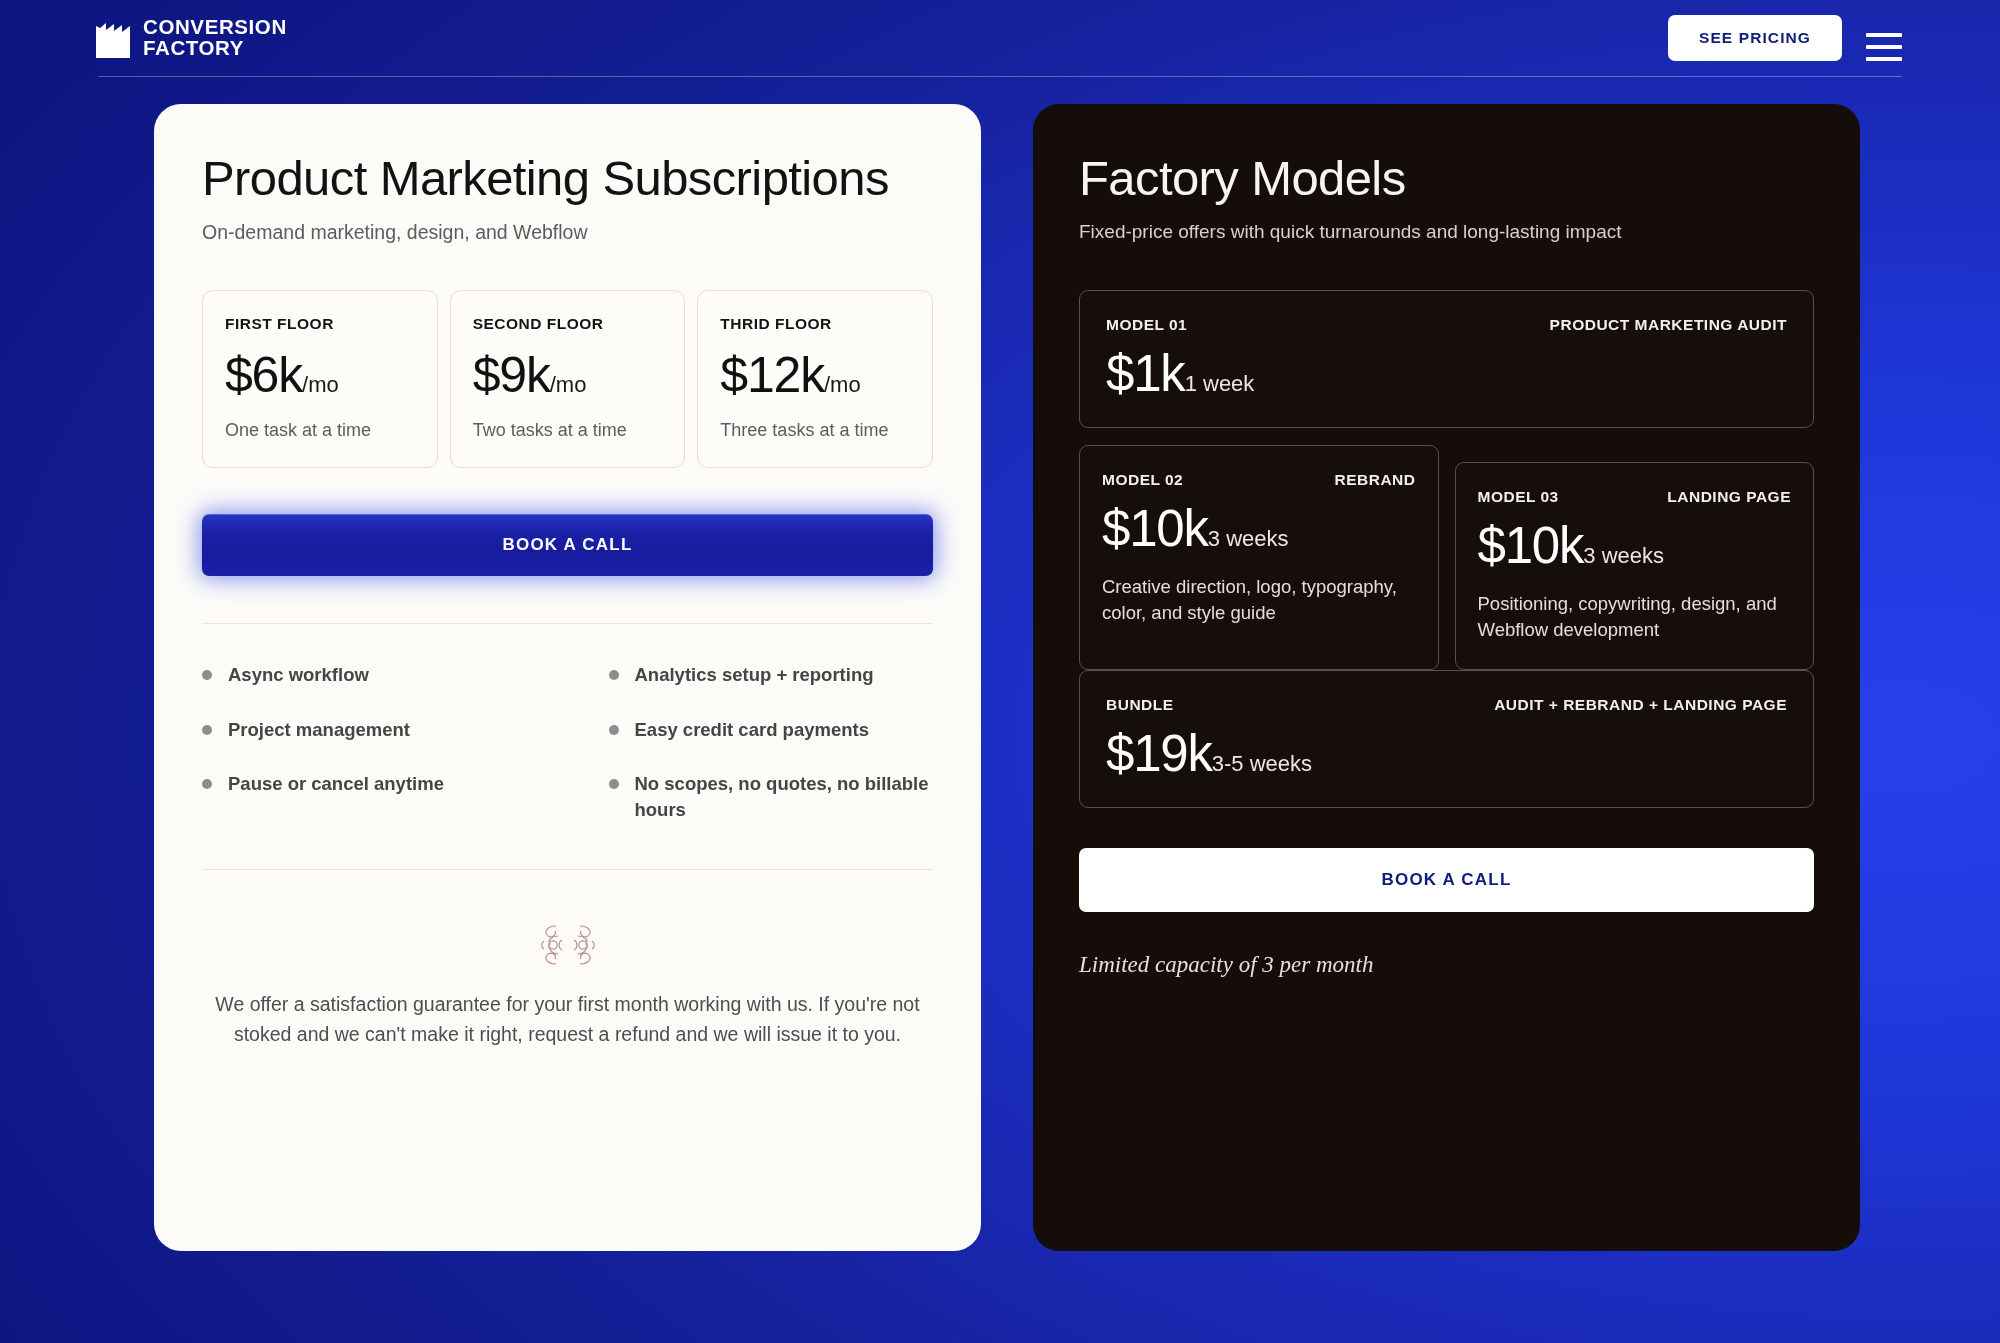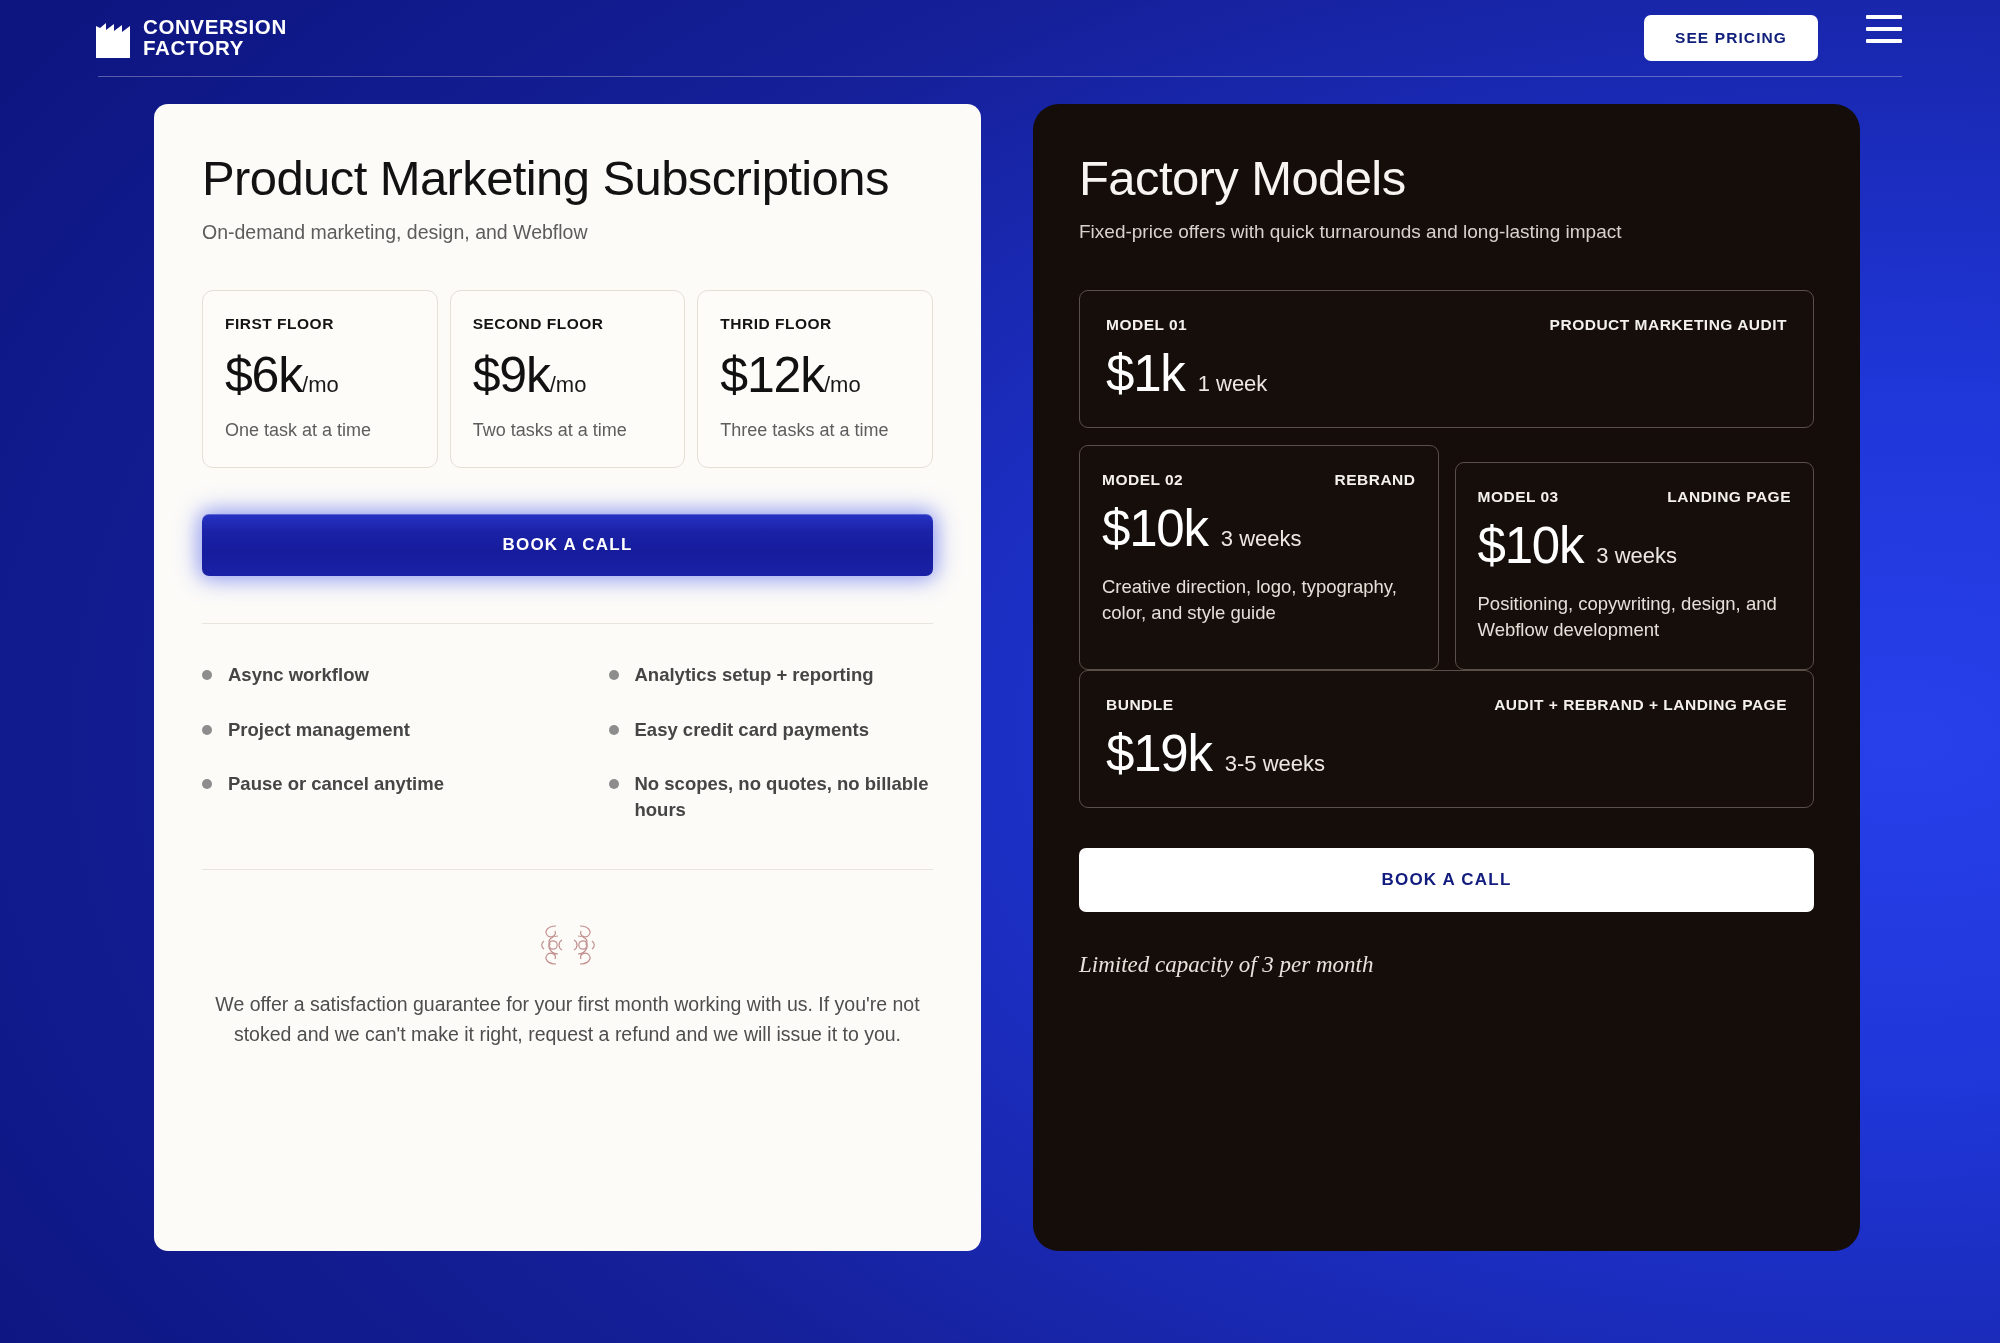--- a/index.html
+++ b/index.html
@@ -48,22 +48,22 @@
     font-size: 20.5px;
     font-weight: 700;
     letter-spacing: 0.6px;
     line-height: 1.02;
     text-transform: uppercase;
   }
   .logo-text span { display: block; }
 
   .header-right {
     display: flex;
-    align-items: flex-start;
-    gap: 48px;
+    align-items: flex-end;
+    gap: 24px;
     margin-left: 46px;
   }
 
   .see-pricing {
     background: #ffffff;
     color: #10207a;
     border: none;
     border-radius: 7px;
     font-family: "Liberation Sans", sans-serif;
     font-size: 15.5px;
@@ -96,21 +96,21 @@
     right: 140px;
     display: flex;
     gap: 52px;
     align-items: flex-start;
   }
 
   
   .left-card {
     width: 828px;
     background: #fcfbf8;
-    border-radius: 14px;
+    border-radius: 27px;
     padding: 48px 48px 54px 48px;
     min-height: 1147px;
   }
 
   .left-title {
     font-size: 49px;
     font-weight: 400;
     color: #121212;
     letter-spacing: -0.6px;
     line-height: 1.08;
@@ -295,21 +295,20 @@
     font-weight: 700;
     color: #f4f0ed;
     letter-spacing: 0.5px;
   }
   .model-tag { text-align: right; }
 
   .model-price {
     margin-top: 14px;
     display: flex;
     align-items: baseline;
-    gap: 13px;
   }
   .model-price .amt {
     font-size: 51px;
     font-weight: 400;
     color: #ffffff;
     letter-spacing: -1.2px;
     line-height: 1;
   }
   .model-price .dur {
     font-size: 22px;

